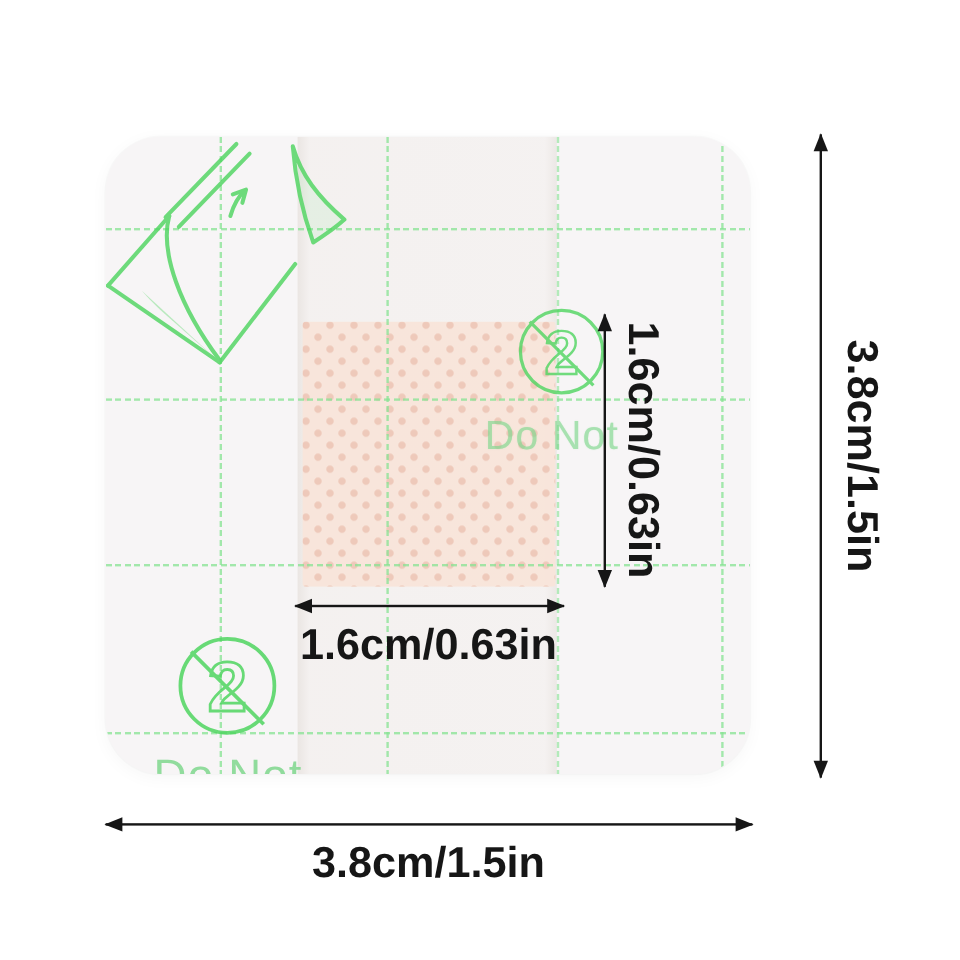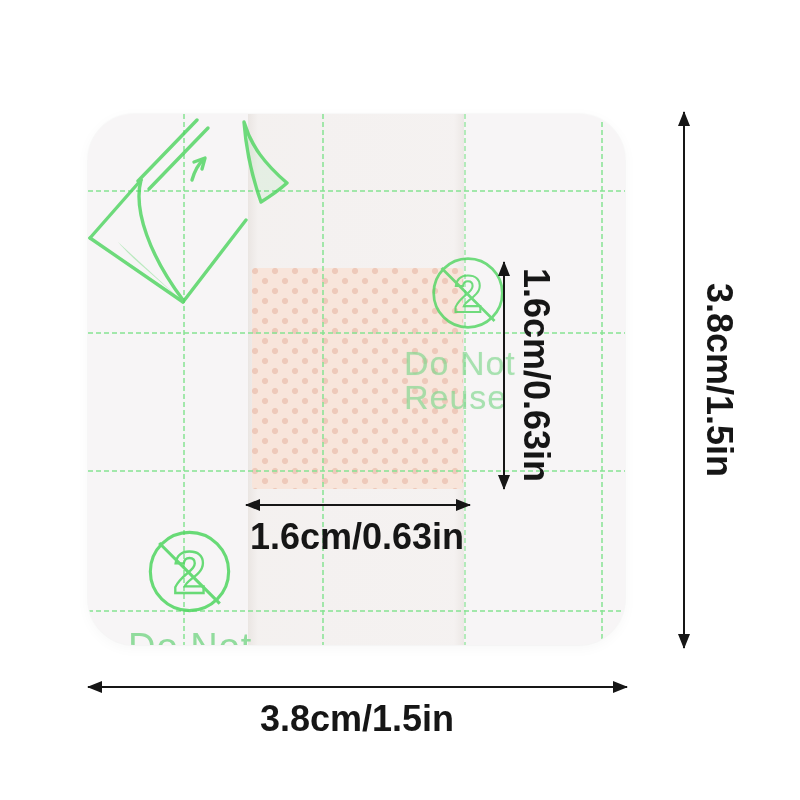--- a/index.html
+++ b/index.html
@@ -137,21 +137,20 @@
     <div class="symbol symbol-top">
       <svg width="78" height="78" viewBox="0 0 100 100" opacity="0.8">
         <circle cx="50" cy="50" r="44" fill="none" stroke="#4fd560" stroke-width="3.5"></circle>
         <text x="50" y="74" text-anchor="middle" font-size="66" font-weight="bold" font-family="Liberation Sans, sans-serif" fill="none" stroke="#4fd560" stroke-width="2.6">2</text>
         <line x1="16" y1="18" x2="84" y2="86" stroke="#4fd560" stroke-width="3.5"></line>
       </svg>
     </div>
 
     <div class="dnr-text">
       <div>Do Not</div>
-      <div>Reuse</div>
     </div>
 
     <div class="symbol symbol-bottom">
       <svg width="89" height="89" viewBox="0 0 100 100" opacity="0.85">
         <circle cx="50" cy="50" r="44" fill="none" stroke="#4fd560" stroke-width="3.5"></circle>
         <text x="50" y="74" text-anchor="middle" font-size="66" font-weight="bold" font-family="Liberation Sans, sans-serif" fill="none" stroke="#4fd560" stroke-width="2.6">2</text>
         <line x1="16" y1="18" x2="84" y2="86" stroke="#4fd560" stroke-width="3.5"></line>
       </svg>
     </div>
 

